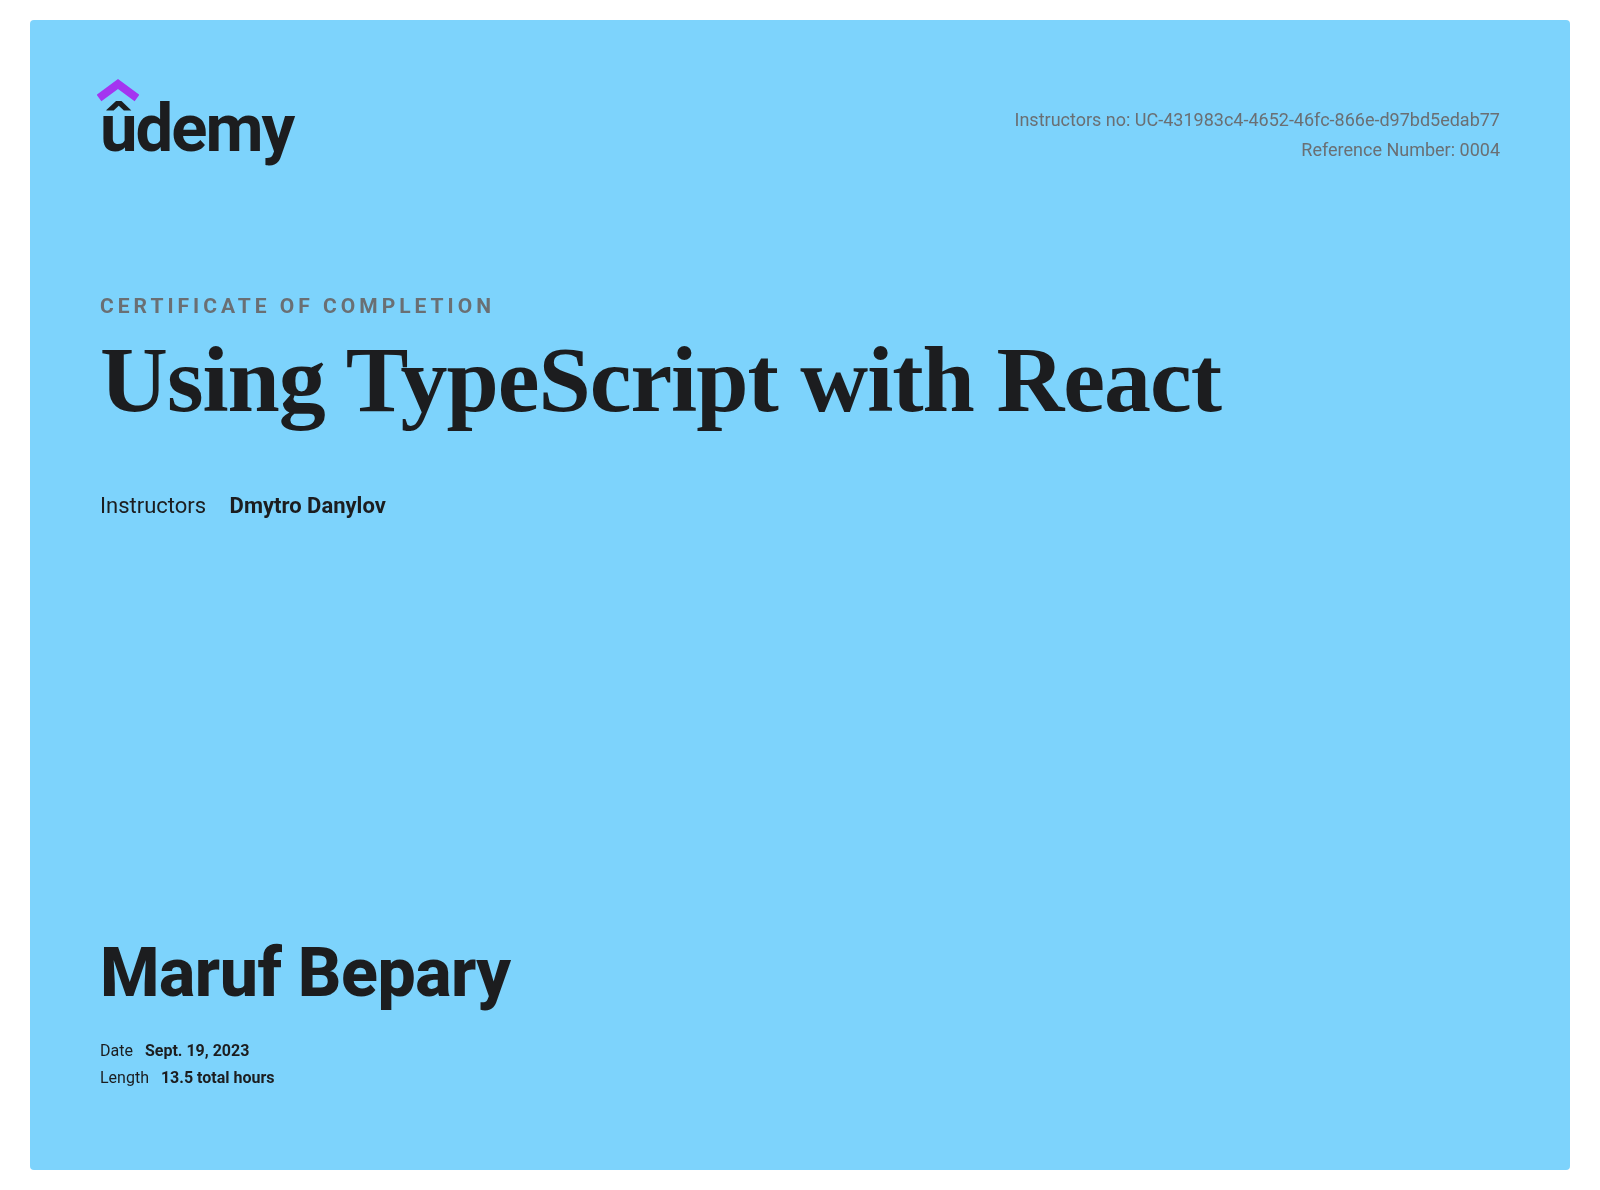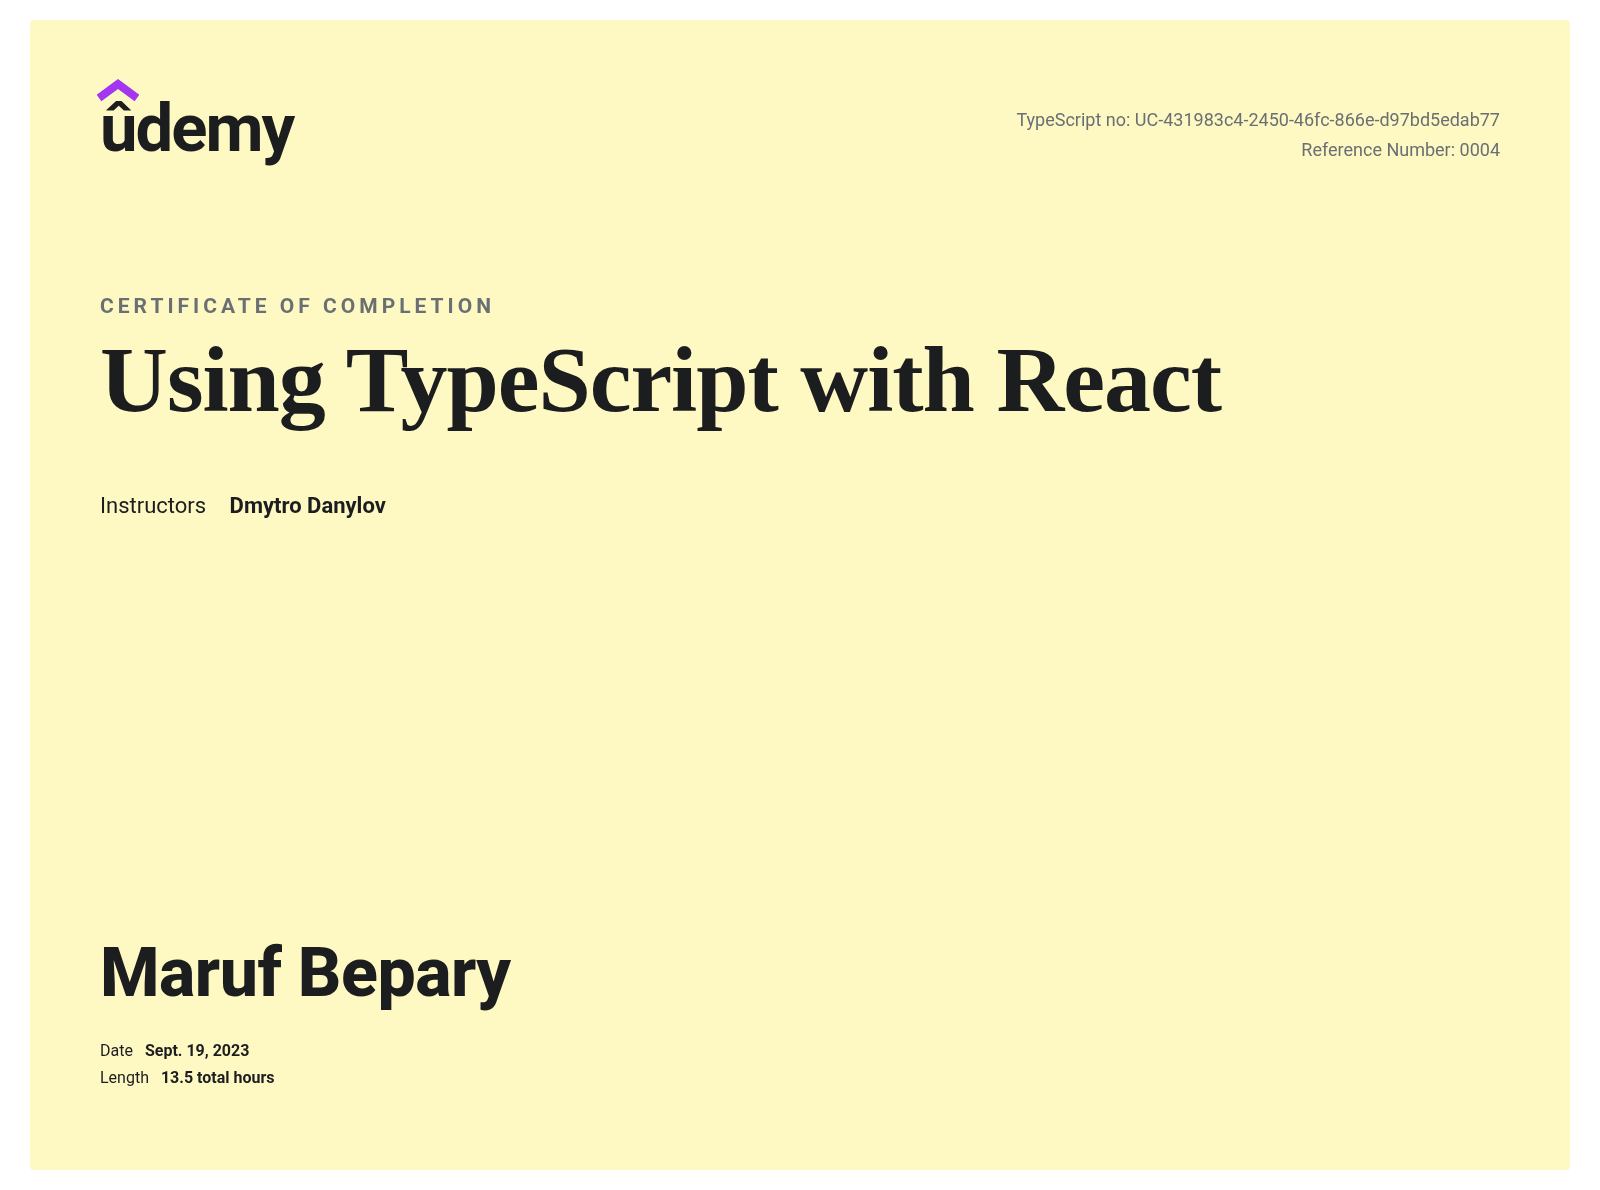--- a/index.html
+++ b/index.html
@@ -12,21 +12,21 @@
       background: #ffffff;
       width: 1600px;
       height: 1190px;
       display: flex;
       align-items: center;
       justify-content: center;
     }
     .certificate {
       width: 1540px;
       height: 1150px;
-      background: #fef9c3;
+      background: #7dd3fc;
       padding: 75px 70px;
       position: relative;
       border-radius: 4px;
     }
     .header {
       display: flex;
       justify-content: space-between;
       align-items: flex-start;
       margin-bottom: 130px;
     }
@@ -117,22 +117,22 @@
     <div class="logo">
       <div class="logo-text">
         <svg class="logo-caret" width="42" height="24" viewBox="0 0 42 24">
           <path d="M 2 20 L 21 6 L 40 20" stroke="#a435f0" stroke-width="8" fill="none" stroke-linecap="butt"></path>
         </svg>
         <span>ûdemy</span>
       </div>
     </div>
     <div class="meta-info">
       <div>
-        <span>TypeScript no:</span>
-        <span>UC-431983c4-2450-46fc-866e-d97bd5edab77</span>
+        <span>Instructors no:</span>
+        <span>UC-431983c4-4652-46fc-866e-d97bd5edab77</span>
       </div>
       <div>
         <span>Reference Number:</span>
         <span>0004</span>
       </div>
     </div>
   </div>
 
   <div class="completion-label">CERTIFICATE OF COMPLETION</div>
 

